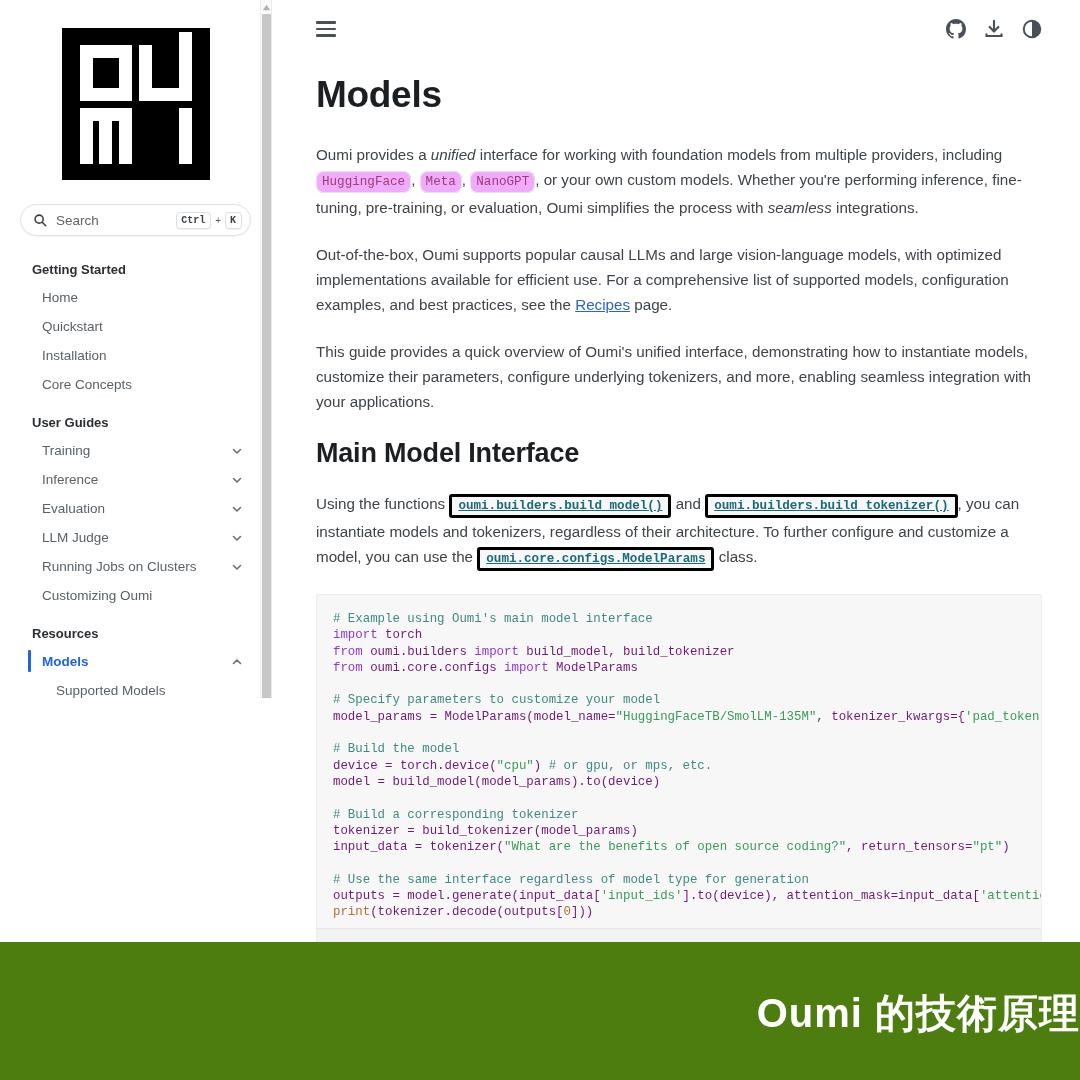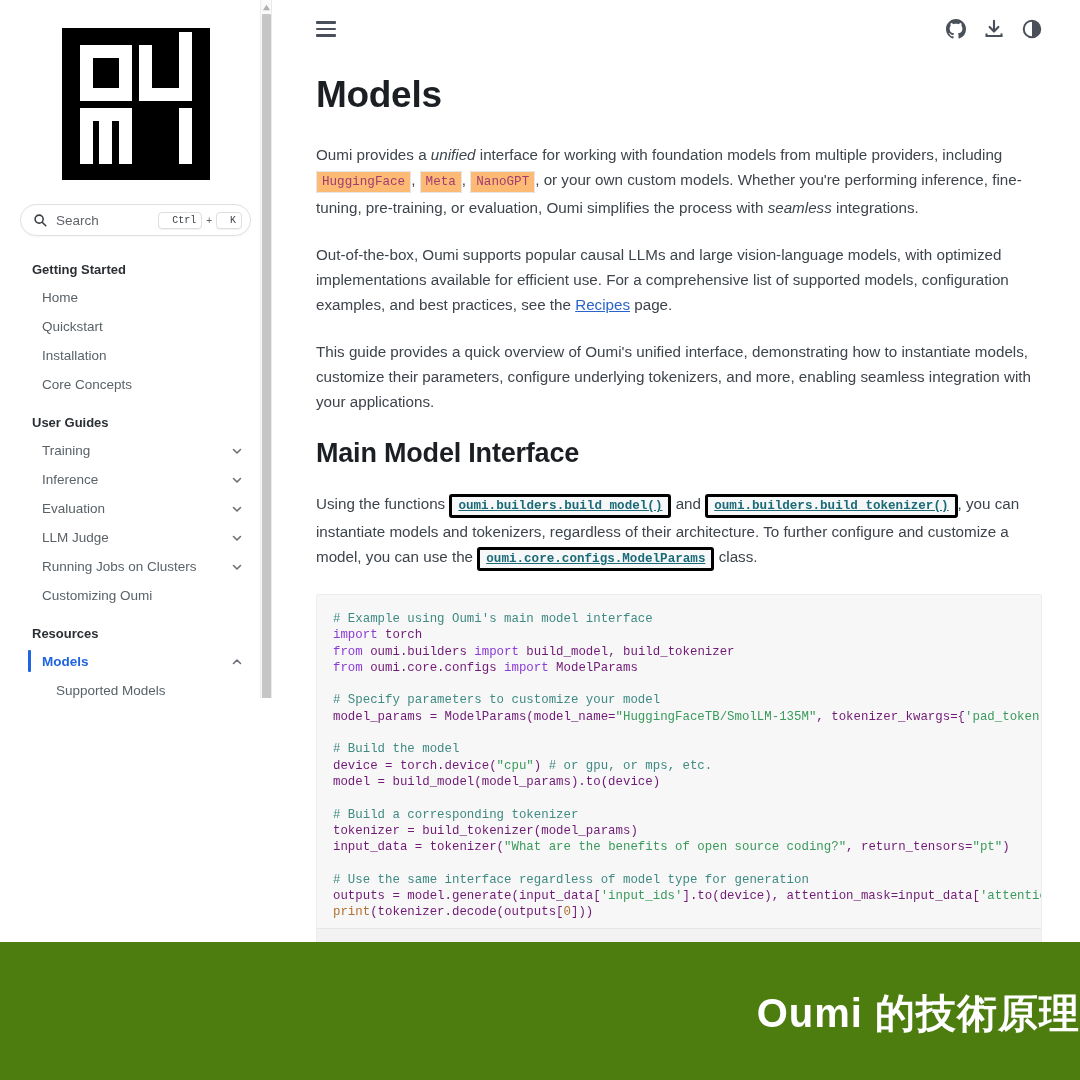--- a/index.html
+++ b/index.html
@@ -80,23 +80,24 @@
   .search-icon { width: 14px; height: 14px; flex: 0 0 auto; color: #3b4045; }
   .search-placeholder {
     flex: 1; font-size: 13.5px; color: #5f6368; padding-left: 9px;
   }
   .kbd {
     display: inline-block;
     font-family: "Liberation Mono", monospace;
     font-size: 10px; color: #3b4045;
     border: 1px solid #dcdfe3; border-radius: 4px;
     background: #fff;
-    padding: 2px 5px 2px 13px;
+    padding: 2px 5px 2px 4px;
     line-height: 11px;
     box-shadow: 0 1px 0 rgba(0,0,0,0.05);
+    font-weight: bold;
   }
   .kbd-plus { font-size: 10px; color: #5f6368; padding: 0 4px; }
 
   .nav { padding: 18px 4px 0 4px; }
   .nav-caption {
     font-size: 13px; font-weight: bold; color: #2b2f33;
     padding: 8px 0 6px 12px;
   }
   .nav-caption.tight { padding-top: 16px; }
   .nav-item {
@@ -171,23 +172,23 @@
     font-size: 15.2px; line-height: 25px; color: #3e444b;
     margin-bottom: 22px;
   }
   p.body em { font-style: italic; }
   a.link { color: #2a64c8; text-decoration: underline; }
 
   code.chip {
     font-family: "Liberation Mono", monospace;
     font-size: 12.6px;
     color: #a33b73;
-    background: #fdba74;
+    background: #f0abfc;
     border: 1px solid #e7e7ea;
-    border-radius: 1px;
+    border-radius: 8px;
     padding: 3px 5px;
     white-space: nowrap;
   }
   code.ref {
     font-family: "Liberation Mono", monospace;
     font-size: 12.6px;
     font-weight: bold;
     color: #1a6a77;
     background: #f6f7f8;
     border: 3px solid #000000;

